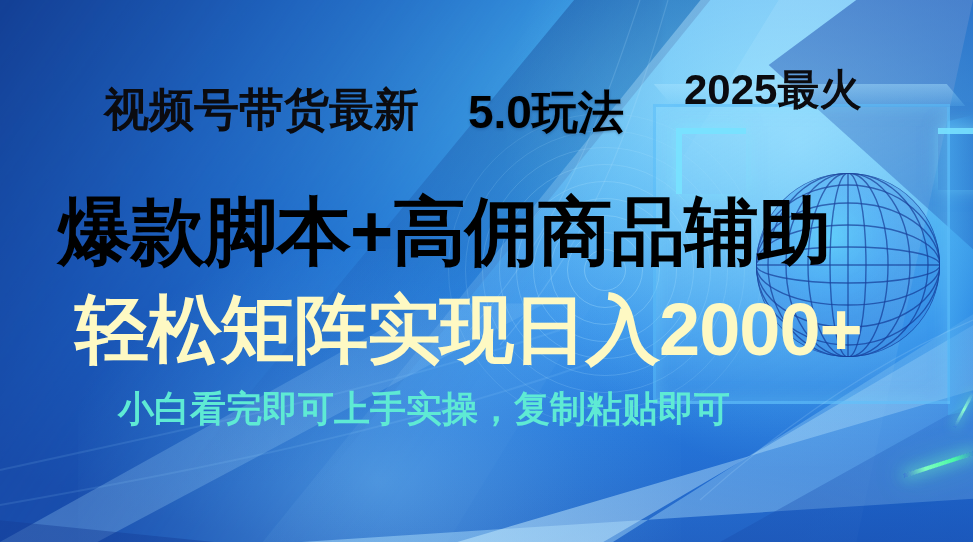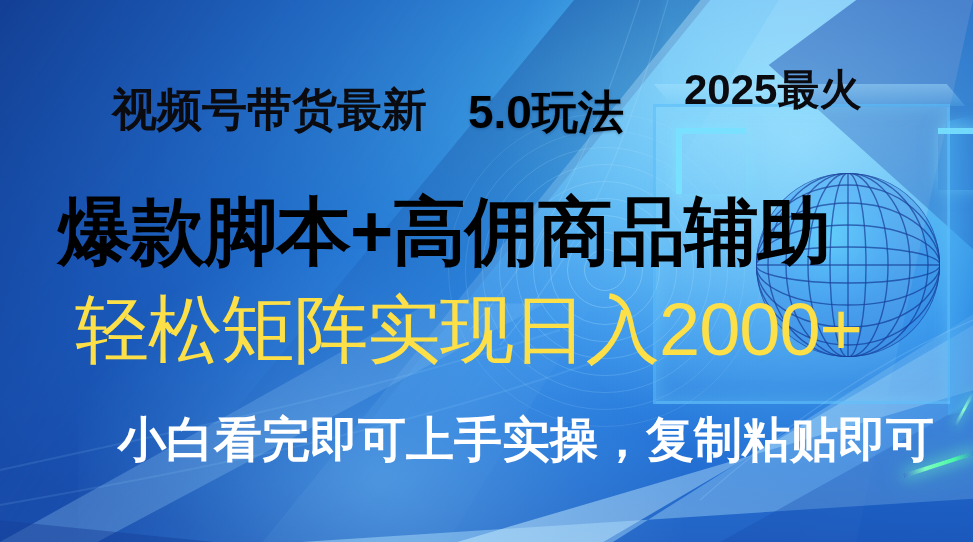--- a/index.html
+++ b/index.html
@@ -236,21 +236,20 @@
     font-family: "Liberation Sans", "DejaVu Sans", sans-serif;
   }
 
   .l1-left {
     left: 104px;
     top: 80px;
     font-size: 45px;
     font-weight: 700;
     color: #0b0b0f;
     letter-spacing: 0px;
-    margin-left: 8px;
   }
   .l1-mid {
     left: 468px;
     top: 82px;
     font-size: 46px;
     font-weight: 700;
     color: #000000;
     letter-spacing: 0px;
     text-shadow: 0 1px 3px rgba(10,40,90,0.35);
   }
@@ -274,30 +273,30 @@
     top: 183px;
     font-size: 74px;
     font-weight: 700;
     color: #000000;
     letter-spacing: -1px;
   }
   .l3 {
     left: 75px;
     top: 281px;
     font-size: 74px;
-    font-weight: 400;
-    color: #fde047;
+    font-weight: 700;
+    color: #fef9c3;
     letter-spacing: -1px;
   }
   .l4 {
     left: 118px;
-    top: 408px;
-    font-size: 48px;
-    font-weight: 700;
-    color: #ffffff;
+    top: 385px;
+    font-size: 36px;
+    font-weight: 700;
+    color: #5eead4;
     letter-spacing: 0px;
   }
 </style>
 </head>
 <body>
 
 <div id="poster">
 
   <div class="bg-base"></div>
   <div class="bg-darkcorner"></div>

